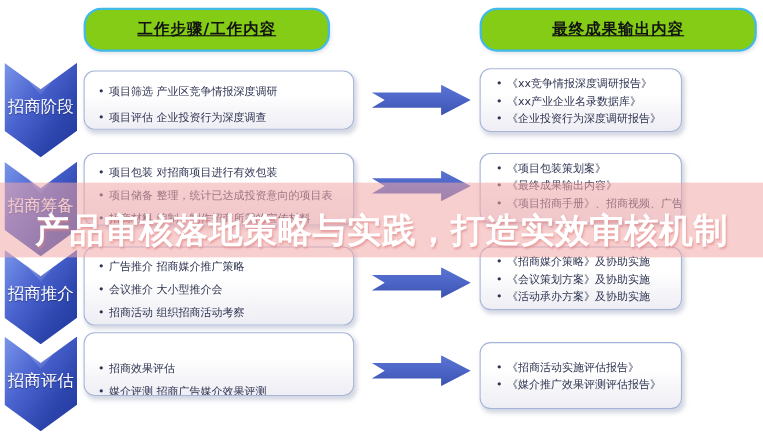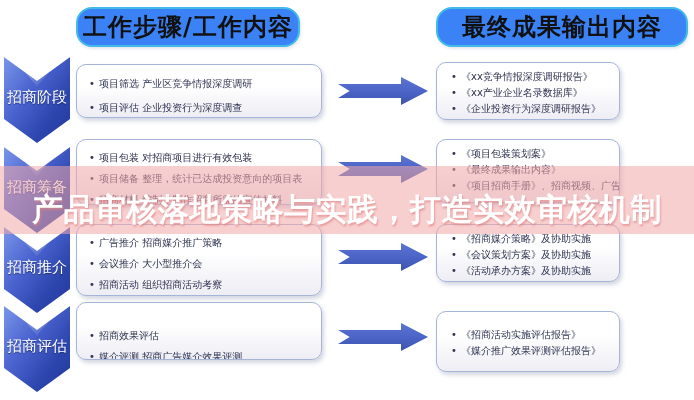--- a/index.html
+++ b/index.html
@@ -3,24 +3,25 @@
 <meta charset="utf-8">
 <style>
   html,body{margin:0;padding:0;background:#fff;}
   #canvas{
     position:relative;width:694px;height:400px;background:#fff;overflow:hidden;
     font-family:"DejaVu Sans","Liberation Sans",sans-serif;
   }
   
   .col-header{
     position:absolute;top:7px;height:40px;box-sizing:border-box;
-    border:2.5px solid #41BAE8;border-radius:16px;background:#3b82f6;
+    border:2.5px solid #41BAE8;border-radius:16px;background:#84cc16;
     display:flex;align-items:center;justify-content:center;
-    font-size:24px;font-weight:bold;color:#111;letter-spacing:1px;
+    font-size:14px;font-weight:bold;color:#111;letter-spacing:1px;
     box-shadow:1px 2px 3px rgba(150,160,180,.25);
+    text-decoration:underline;
   }
   #hdr-left{left:76px;width:224px;}
   #hdr-right{left:436px;width:252px;}
   
   .chevron{
     position:absolute;left:4px;width:66px;height:86px;
     background:linear-gradient(125deg,#7b96ea 0%,#4a63cf 38%,#2c45ad 72%,#22389b 100%);
     clip-path:polygon(50% 28%,0 0,0 72%,50% 100%,100% 72%,100% 0);
     filter:drop-shadow(2px 2px 2px rgba(120,130,170,.5));
   }

